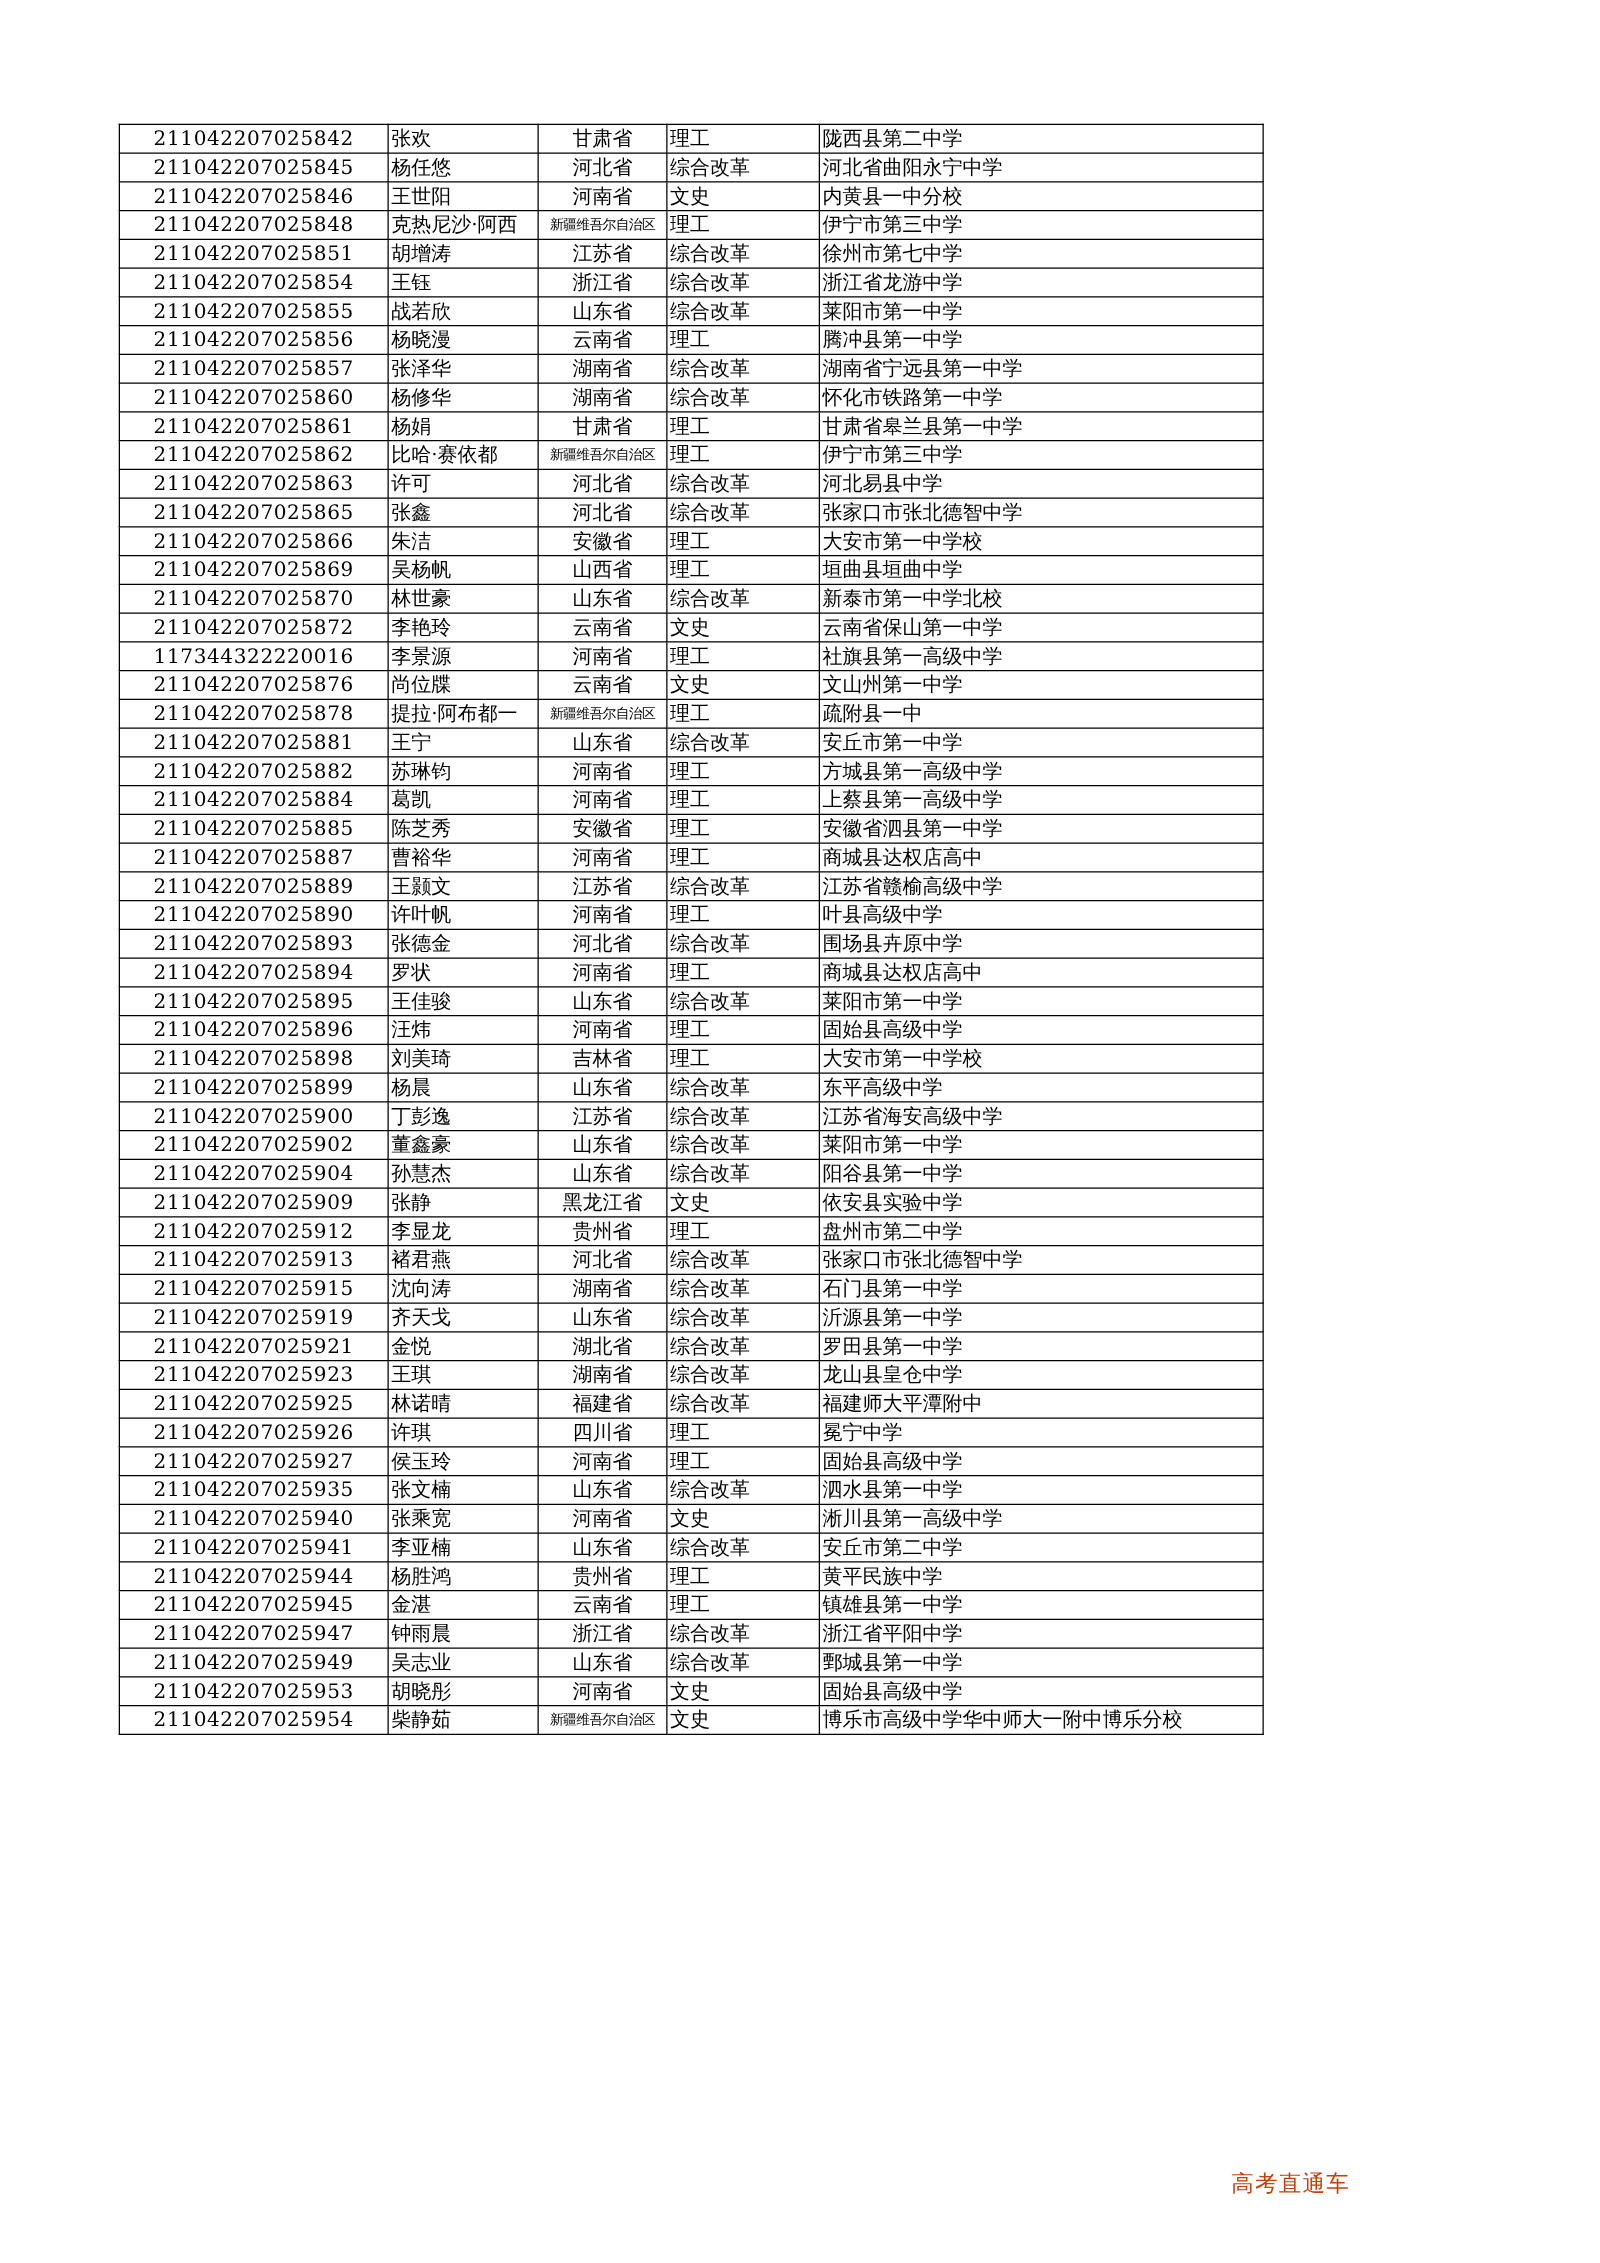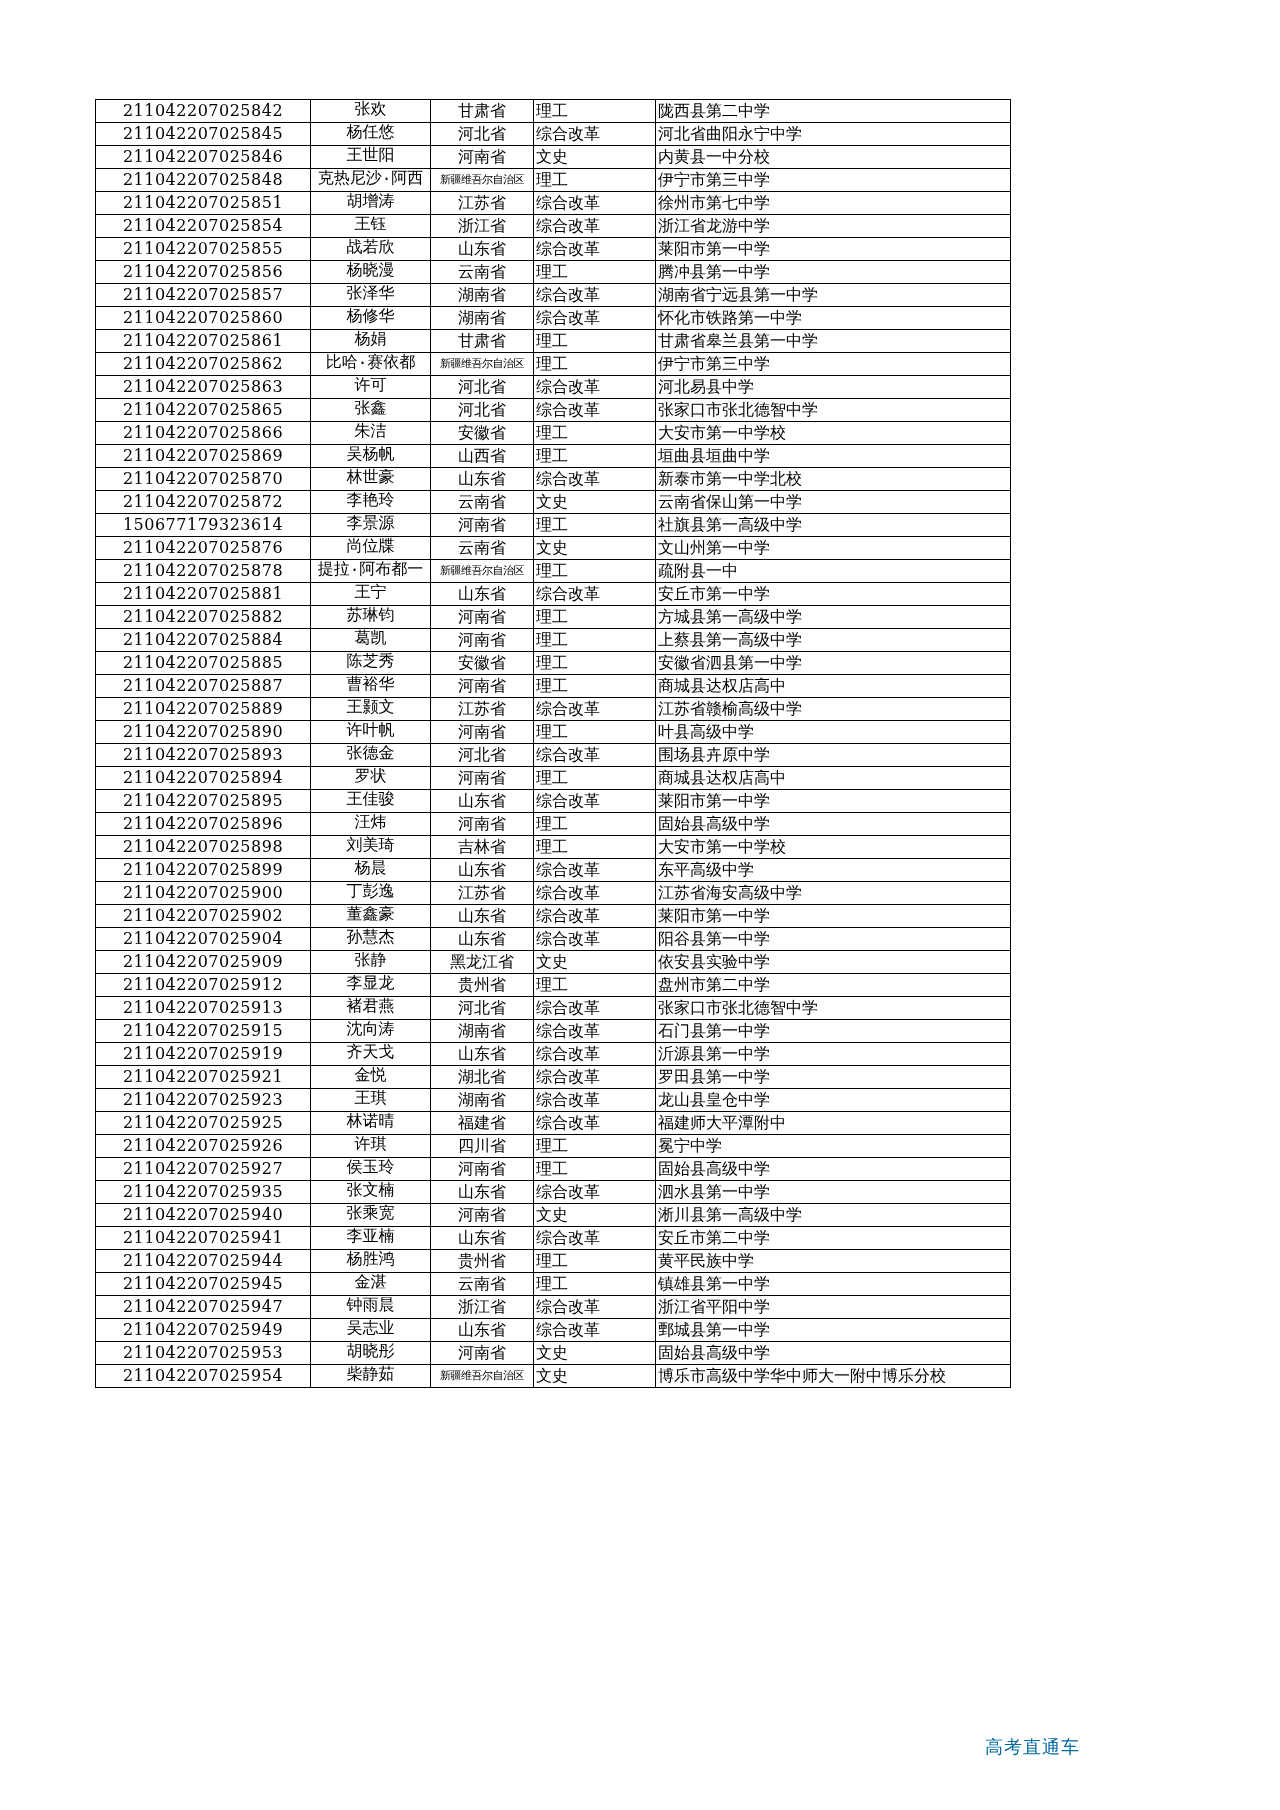--- a/index.html
+++ b/index.html
@@ -27,30 +27,30 @@
     color:#000000;
     white-space:nowrap;
     overflow:hidden;
     line-height:1.1;
   }
   td.c-id{
     text-align:center;
     font-size:17px;
     letter-spacing:0.5px;
   }
-  td.c-name{text-align:center;font-family:Liberation Mono, monospace;}
+  td.c-name{}
   td.c-prov{text-align:center;}
   td.c-prov.small{font-size:11px;letter-spacing:-0.5px;}
   td.c-cat{text-align:left;padding-left:4px;margin-top:15px;}
   td.c-school{text-align:left;padding-left:4px;margin-left:16px;}
   .watermark{
     position:absolute;
     left:985px;
     top:1735px;
-    color:#0369a1;
+    color:#c2410c;
     font-size:18px;
     letter-spacing:1px;
     font-family:"DejaVu Sans","Liberation Sans",sans-serif;
   }
 </style>
 </head>
 <body>
 
 <div class="page">
 
@@ -183,21 +183,21 @@
           <td class="c-school">新泰市第一中学北校</td>
         </tr>
         <tr>
           <td class="c-id">211042207025872</td>
           <td class="c-name">李艳玲</td>
           <td class="c-prov">云南省</td>
           <td class="c-cat">文史</td>
           <td class="c-school">云南省保山第一中学</td>
         </tr>
         <tr>
-          <td class="c-id">150677179323614</td>
+          <td class="c-id">117344322220016</td>
           <td class="c-name">李景源</td>
           <td class="c-prov">河南省</td>
           <td class="c-cat">理工</td>
           <td class="c-school">社旗县第一高级中学</td>
         </tr>
         <tr>
           <td class="c-id">211042207025876</td>
           <td class="c-name">尚位牒</td>
           <td class="c-prov">云南省</td>
           <td class="c-cat">文史</td>

